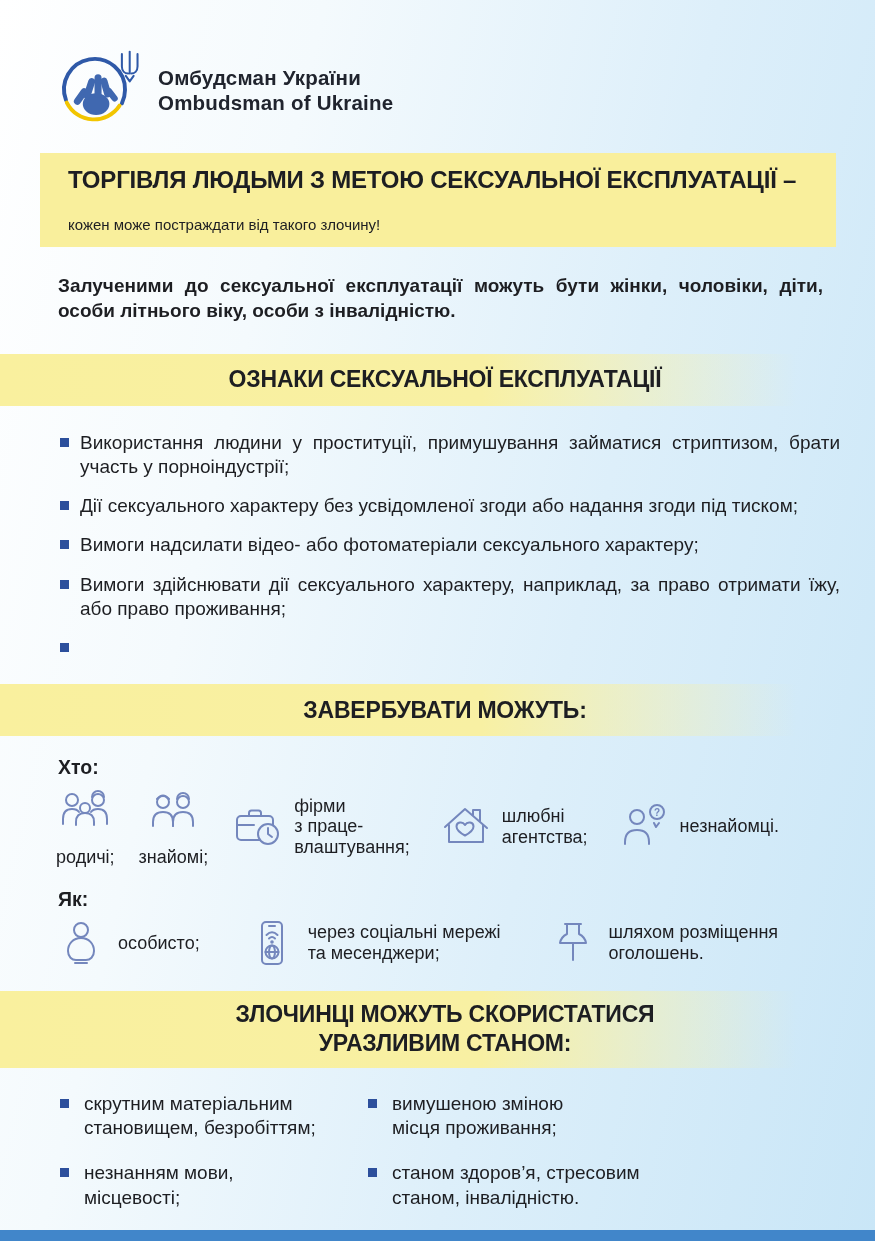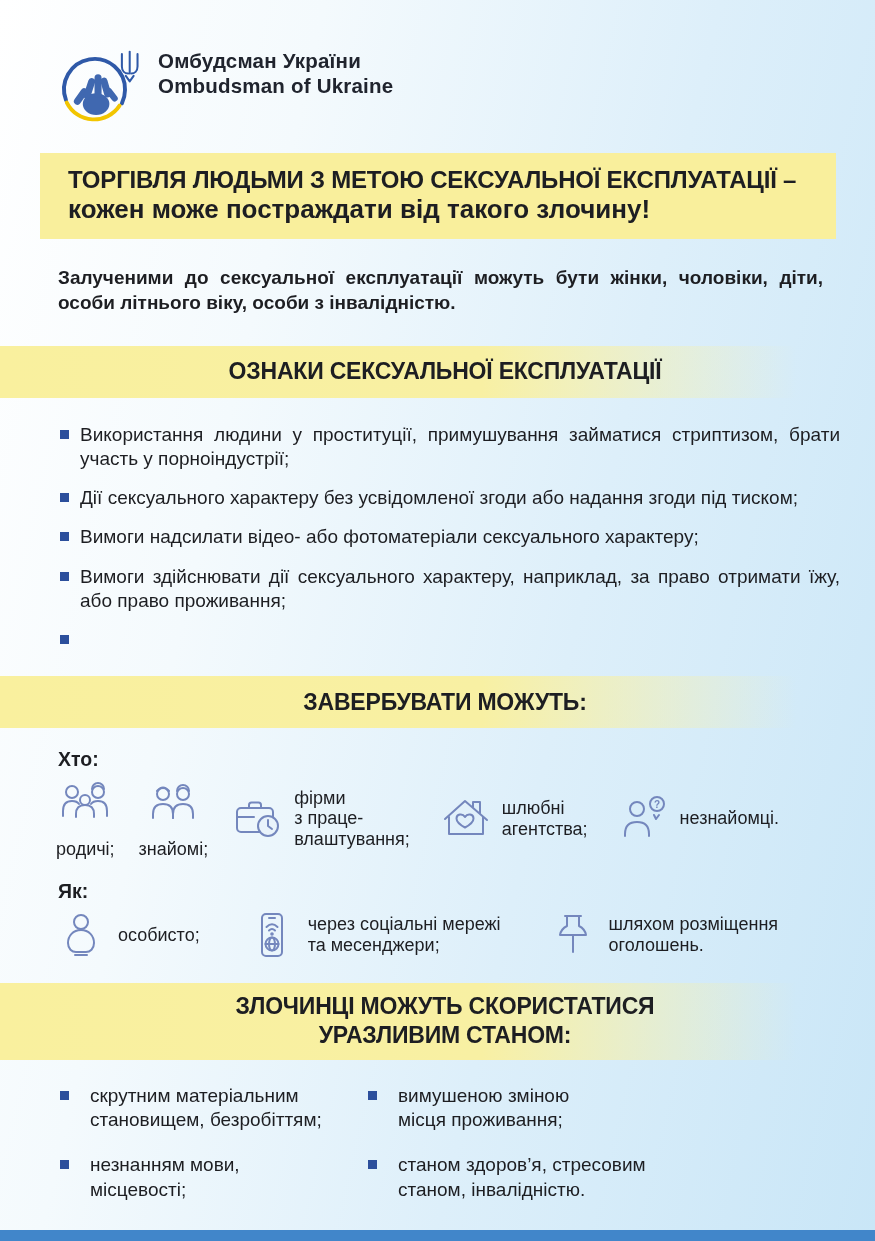--- a/index.html
+++ b/index.html
@@ -3,30 +3,30 @@
 <meta charset="utf-8">
 <style>
   * { margin:0; padding:0; box-sizing:border-box; }
   html,body { width:875px; height:1241px; }
   body { font-family:"Liberation Sans", sans-serif; color:#1d1e22; }
   .page {
     position:relative; width:875px; height:1241px; overflow:hidden;
     background:linear-gradient(103deg,#ffffff 0%,#f4fafd 28%,#ddeffa 62%,#c9e6f7 100%);
   }
   
-  .header { display:flex; gap:15px; padding:48px 0 0 57px; }
+  .header { display:flex; align-items:center; gap:15px; padding:48px 0 0 57px; }
   .logo-svg { width:86px; height:84px; flex:0 0 auto; }
   .org-names { font-weight:700; font-size:20.5px; line-height:1.24; color:#20242e; letter-spacing:.2px; }
   
   .title-band {
     margin:21px 0 0 40px; width:796px; background:#f9ef9c;
     padding:13px 20px 14px 28px;
   }
   .title-l1 { font-size:24px; font-weight:700; letter-spacing:-.2px; white-space:nowrap; }
-  .title-l2 { font-size:26px; font-weight:700; margin-top:0; }
+  .title-l2 { font-size:15px; font-weight:400; margin-top:22px; }
   
   .intro { margin:26px 52px 0 58px; font-size:19px; font-weight:700; line-height:1.33; text-align:justify; }
   
   .band {
     width:830px; min-height:52px; display:flex; flex-direction:column; justify-content:center;
     padding:9px 0 9px 60px;
     background:linear-gradient(to right,#f9f09e 0%,#f8f0a3 58%,rgba(248,240,163,0) 96%);
     font-weight:700; font-size:23px; letter-spacing:-.2px; line-height:1.28;text-align:center;
   }
   .band-m30 { margin-top:30px; }
@@ -39,21 +39,21 @@
   .bullet-item { display:flex; gap:11px; font-size:19px; line-height:1.28; margin-bottom:15px; text-align:justify; }
   
   .row-label { margin:20px 0 0 58px; font-weight:700; font-size:19.5px; }
   .icon-row { display:flex; align-items:center; margin:6px 0 0 56px; }
   .icon-item { display:flex; align-items:center; gap:10px; }
   .icon-item .lbl { font-size:18px; line-height:1.14; white-space:pre-line; }
   .icon-svg { width:52px; height:52px; flex:0 0 auto; }
   .mr-sm { margin-right:24px;flex-direction:column; } .mr-md { margin-right:30px; } .mr-lg { margin-right:46px; }
   
   .grid { display:flex; margin:24px 0 0 60px; }
-  .g-item { display:flex; gap:21px; font-size:19px; line-height:1.3; margin-bottom:20px; white-space:pre-line; }
+  .g-item { display:flex; gap:15px; font-size:19px; line-height:1.3; margin-bottom:20px; white-space:pre-line; }
   .v-col1 { width:308px; } .v-col2 { width:400px; }
   
   .footer-bar { position:absolute; left:0; bottom:0; width:100%; height:11px; background:#4186ca; }
 </style>
 </head>
 <body>
 
 <div class="page">
 
   <div class="header">

